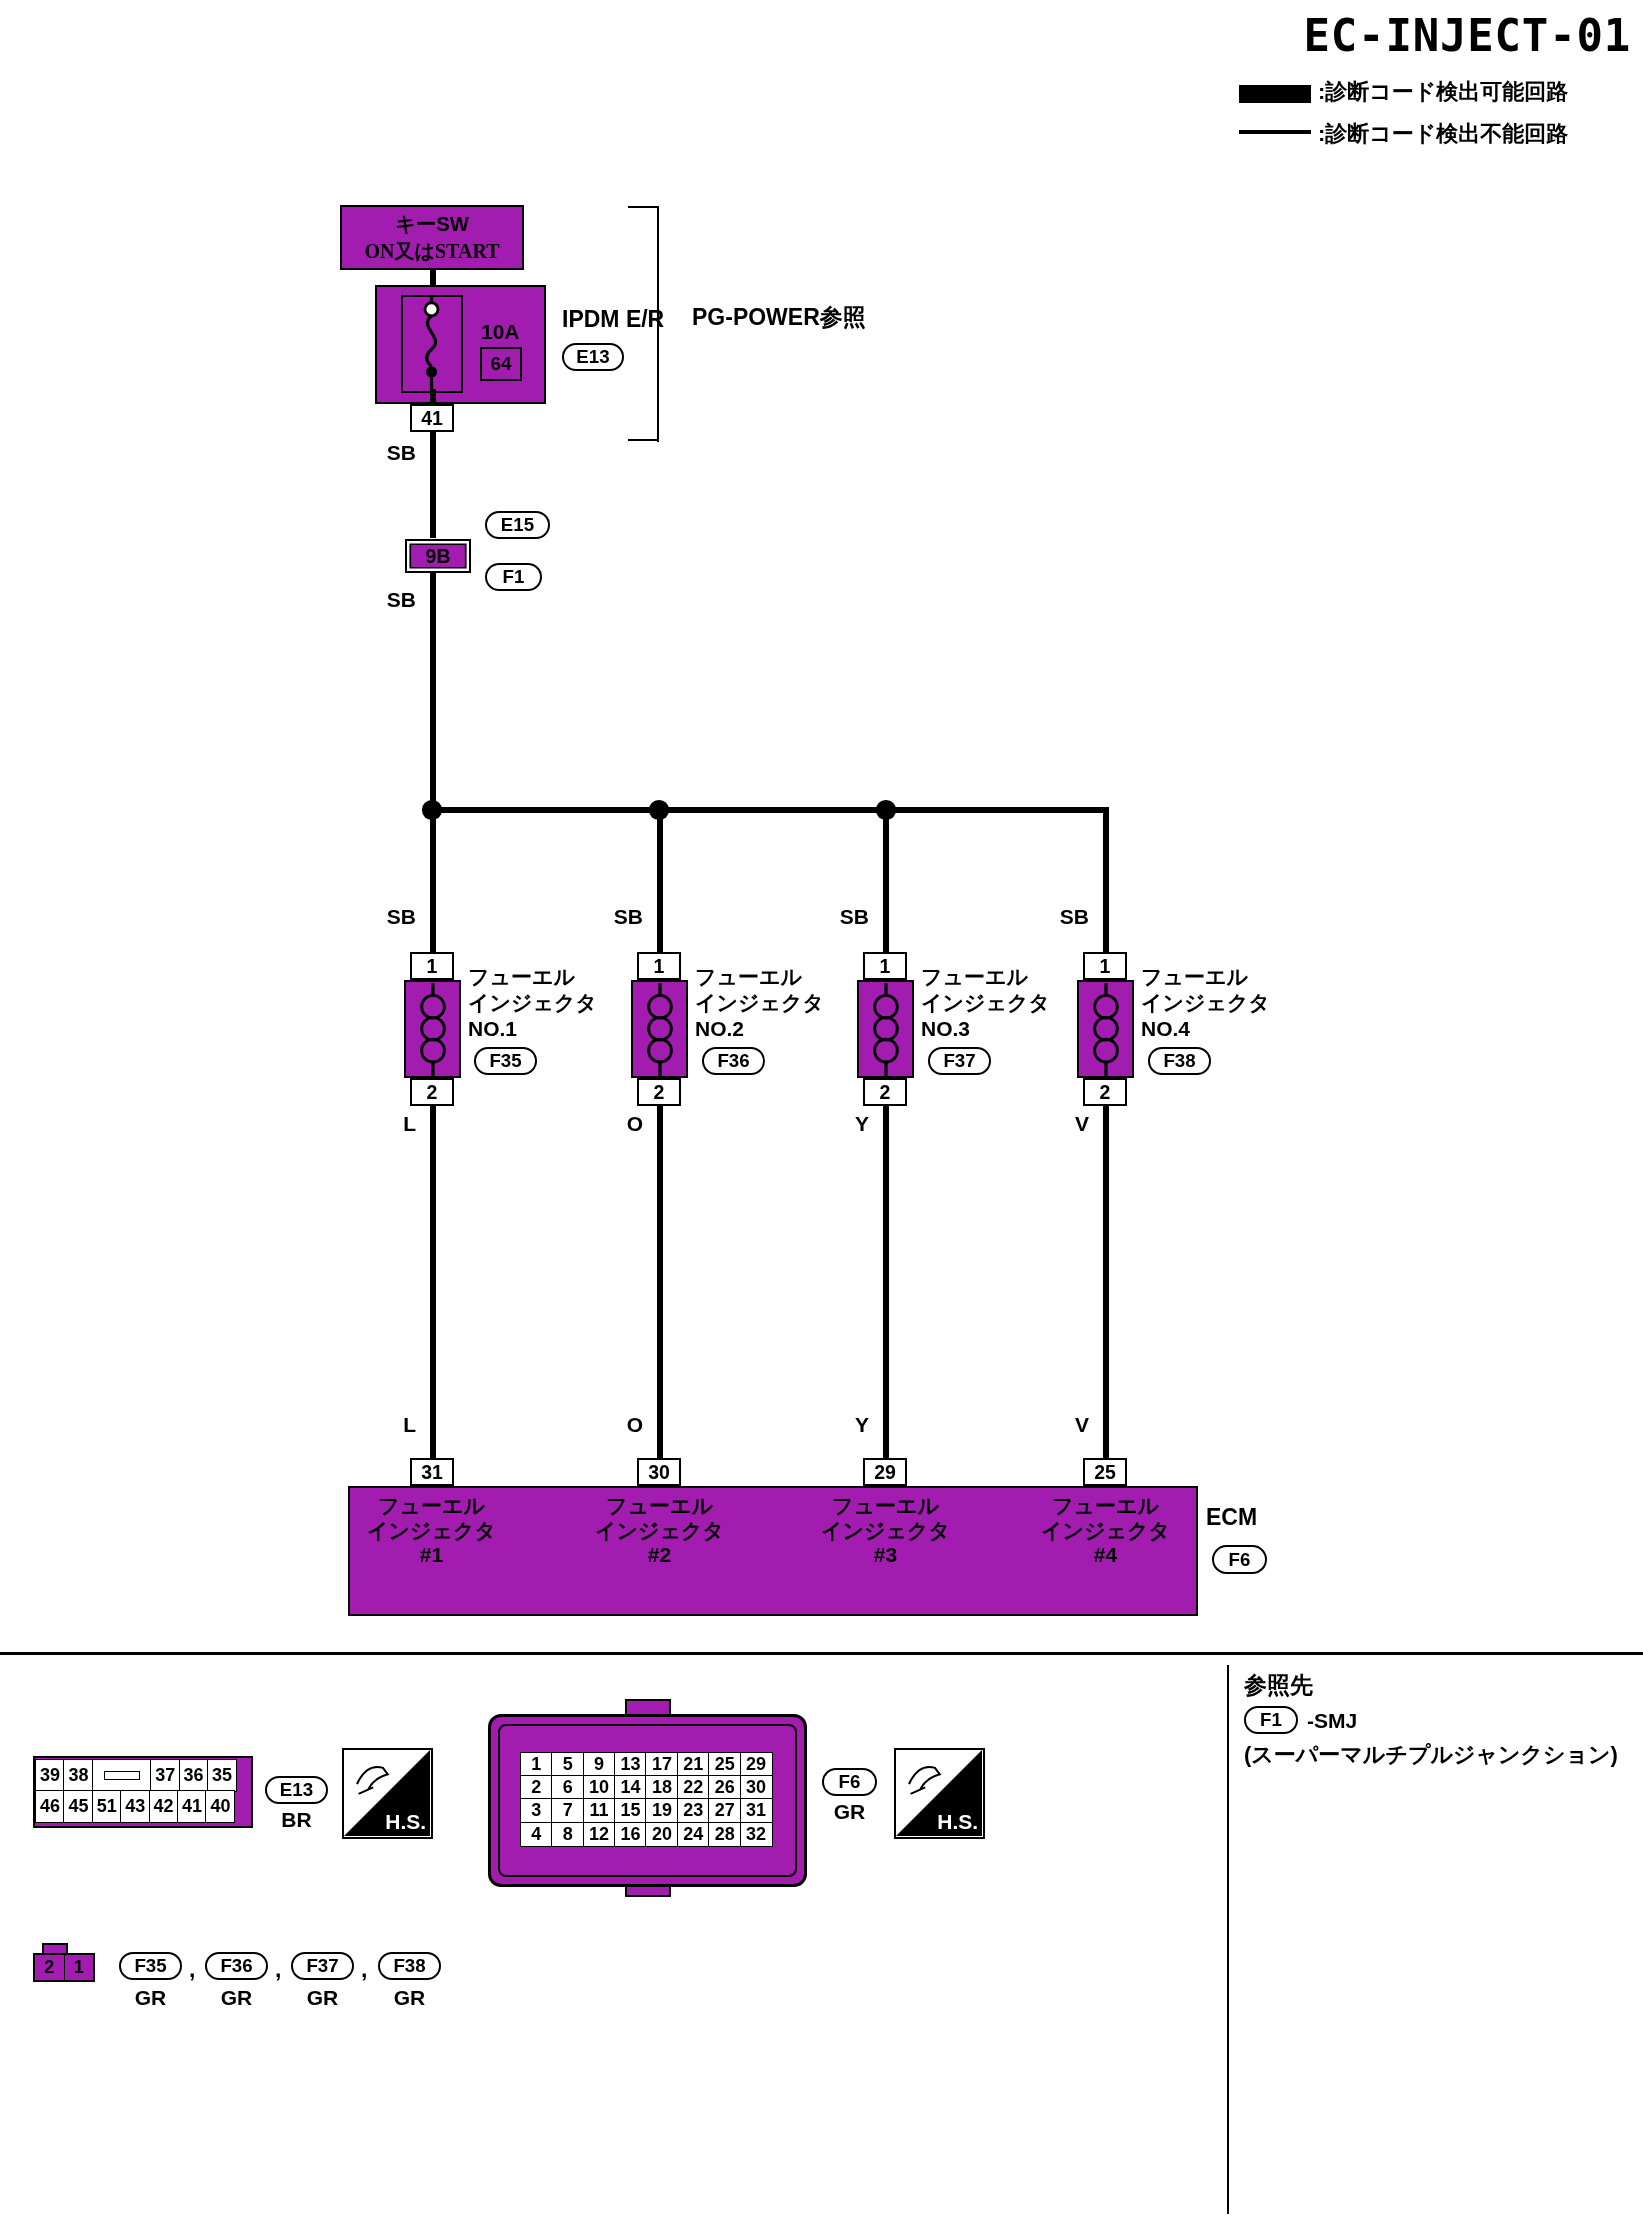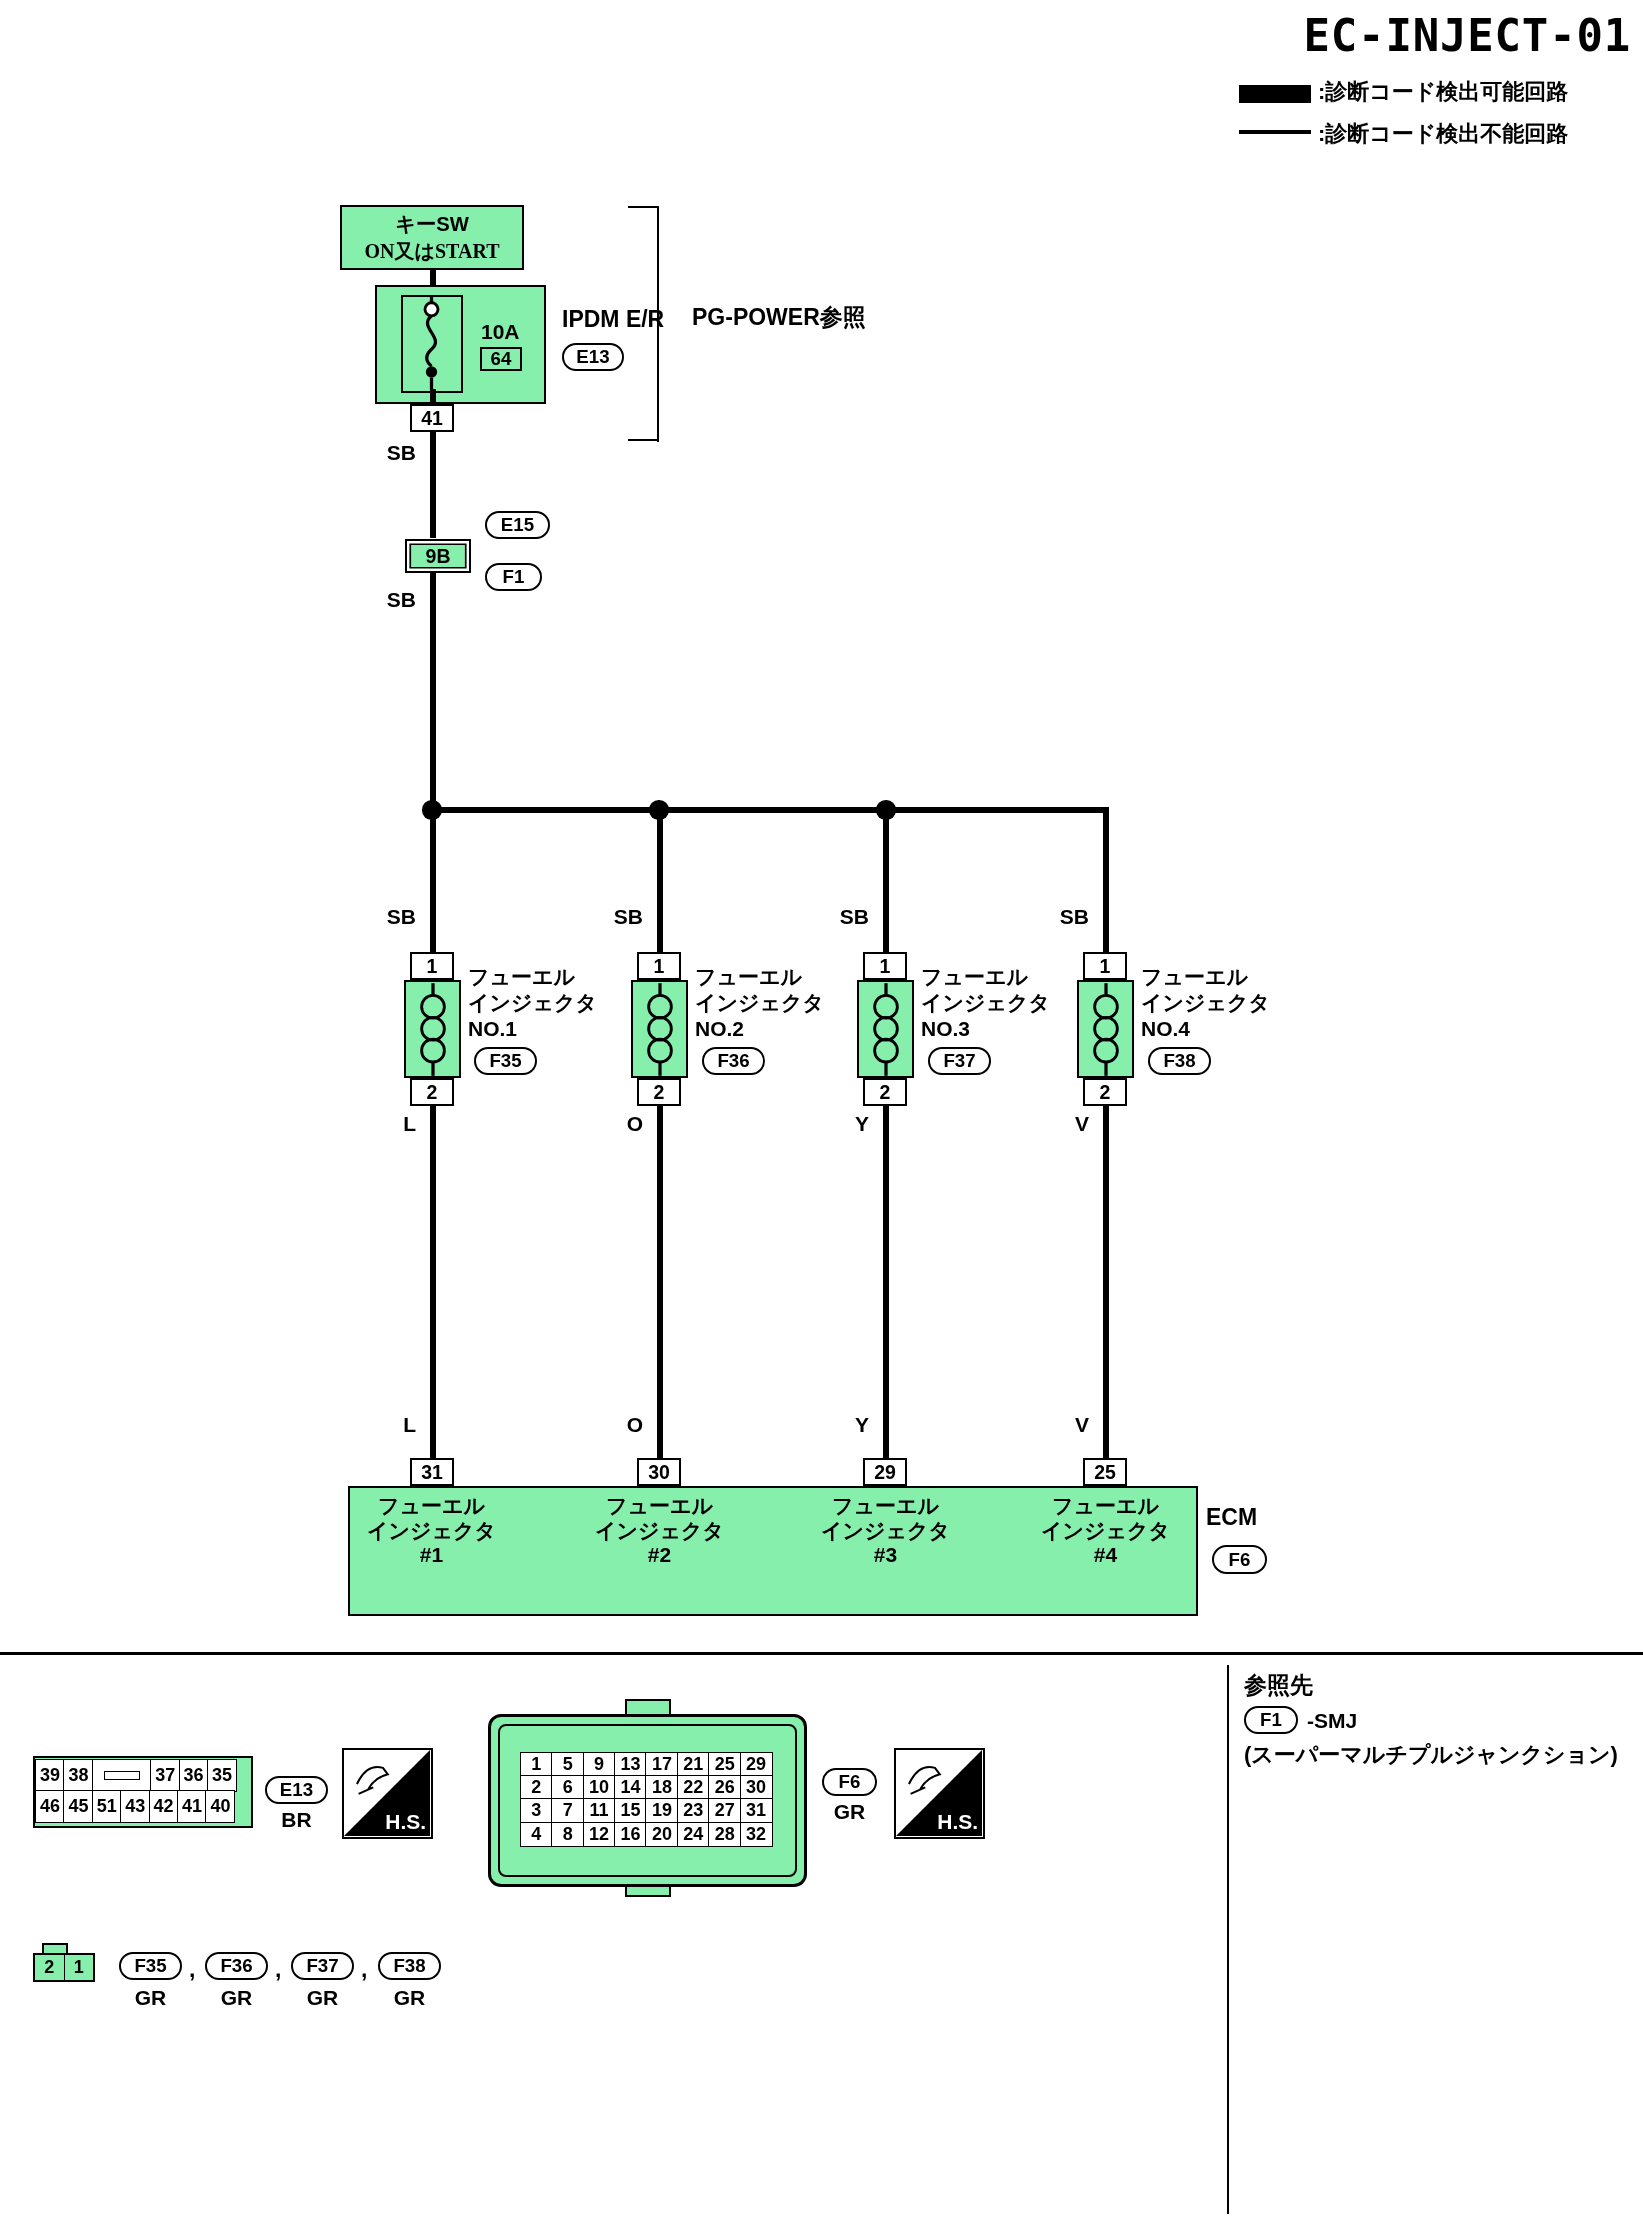--- a/index.html
+++ b/index.html
@@ -1,20 +1,20 @@
 <!DOCTYPE html>
 <html style="font-size:13px"><head>
 <meta charset="utf-8">
 <style>
   html,body{margin:0;padding:0;background:#fff;}
   #page{position:relative;width:1644px;height:2227px;background:#fff;overflow:hidden;
         font-family:"Liberation Sans","DejaVu Sans",sans-serif;color:#000;}
   .wire{position:absolute;background:#000;}
   .dot{position:absolute;width:19.5px;height:19.5px;border-radius:50%;background:#000;}
-  .box{position:absolute;border:2.4px solid #000;background:#86efac;box-sizing:border-box;}
+  .box{position:absolute;border:2.4px solid #000;background:#a21caf;box-sizing:border-box;}
   .pin-box{position:absolute;border:2.4px solid #000;background:#fff;width:44px;height:28px;
            display:flex;align-items:center;justify-content:center;font-size:19.5px;
            font-weight:bold;box-sizing:border-box;z-index:5;}
   .pill{position:absolute;border:2.4px solid #000;border-radius:14.6px;background:#fff;
         display:flex;align-items:center;justify-content:center;font-size:18.7px;font-weight:bold;
         box-sizing:border-box;z-index:5;}
   .lbl{position:absolute;font-size:21px;white-space:nowrap;line-height:1.15;}
   .lbl-r{text-align:right;}
   .lbl-c{text-align:center;}
   .b{font-weight:bold;}
@@ -53,21 +53,21 @@
     <div class="box" style="left:23.6px;top:8.1px;width:62px;height:98px;border-width:2.4px;">
       <svg width="57" height="93" viewBox="0 0 70 114">
         <line x1="35" y1="0" x2="35" y2="7" stroke="#000" stroke-width="4"></line>
         <circle cx="35" cy="15" r="8" fill="#fff" stroke="#000" stroke-width="3.5"></circle>
         <path d="M35,23 C 18,37 52,50 35,64 C 24,74 31,82 35,85" fill="none" stroke="#000" stroke-width="4"></path>
         <circle cx="35" cy="92" r="7" fill="#000"></circle>
         <line x1="35" y1="99" x2="35" y2="114" stroke="#000" stroke-width="4"></line>
       </svg>
     </div>
     <div class="lbl b" style="left:104px;top:33px;font-size:21px;">10A</div>
-    <div class="box" style="left:103px;top:60px;width:42px;height:24px;display:flex;align-items:center;justify-content:center;font-size:18.7px;font-weight:bold;">64</div>
+    <div class="box" style="left:103px;top:60px;width:42px;height:34px;display:flex;align-items:center;justify-content:center;font-size:18.7px;font-weight:bold;">64</div>
   </div>
 
   <div class="lbl b" style="left:562px;top:306px;font-size:23px;">IPDM E/R</div>
   <div class="pill" style="left:562px;top:343px;width:62px;height:28px;">E13</div>
 
   <div class="wire" style="left:657px;top:206px;width:2.4px;height:236px;"></div>
   <div class="wire" style="left:628px;top:206px;width:31px;height:2.4px;"></div>
   <div class="wire" style="left:628px;top:439px;width:31px;height:2.4px;"></div>
   <div class="lbl b" style="left:692px;top:304px;font-size:23px;">PG-POWER参照</div>
 

